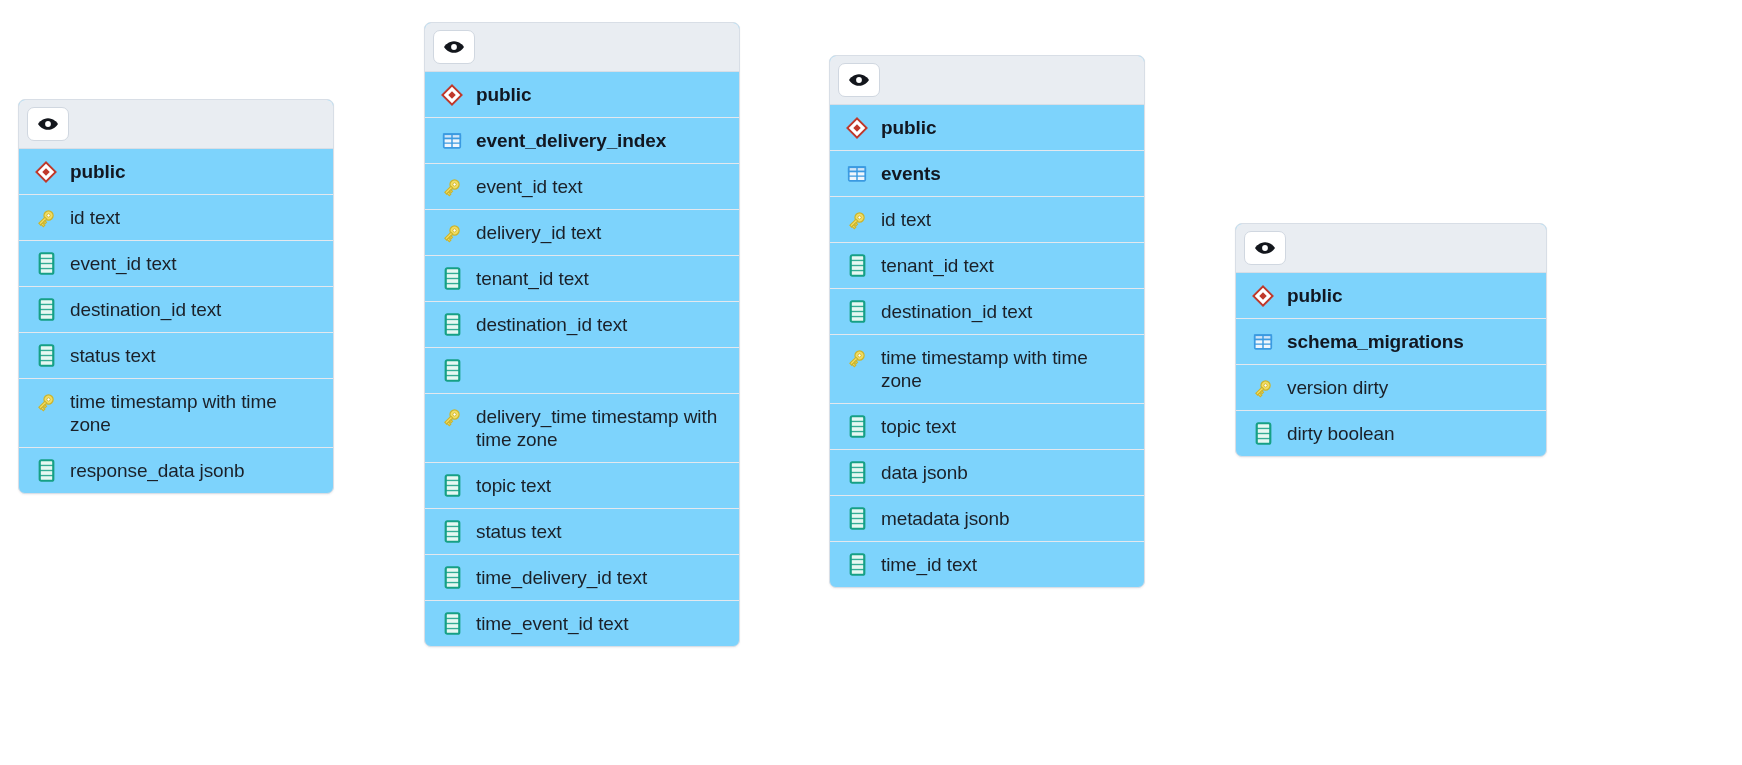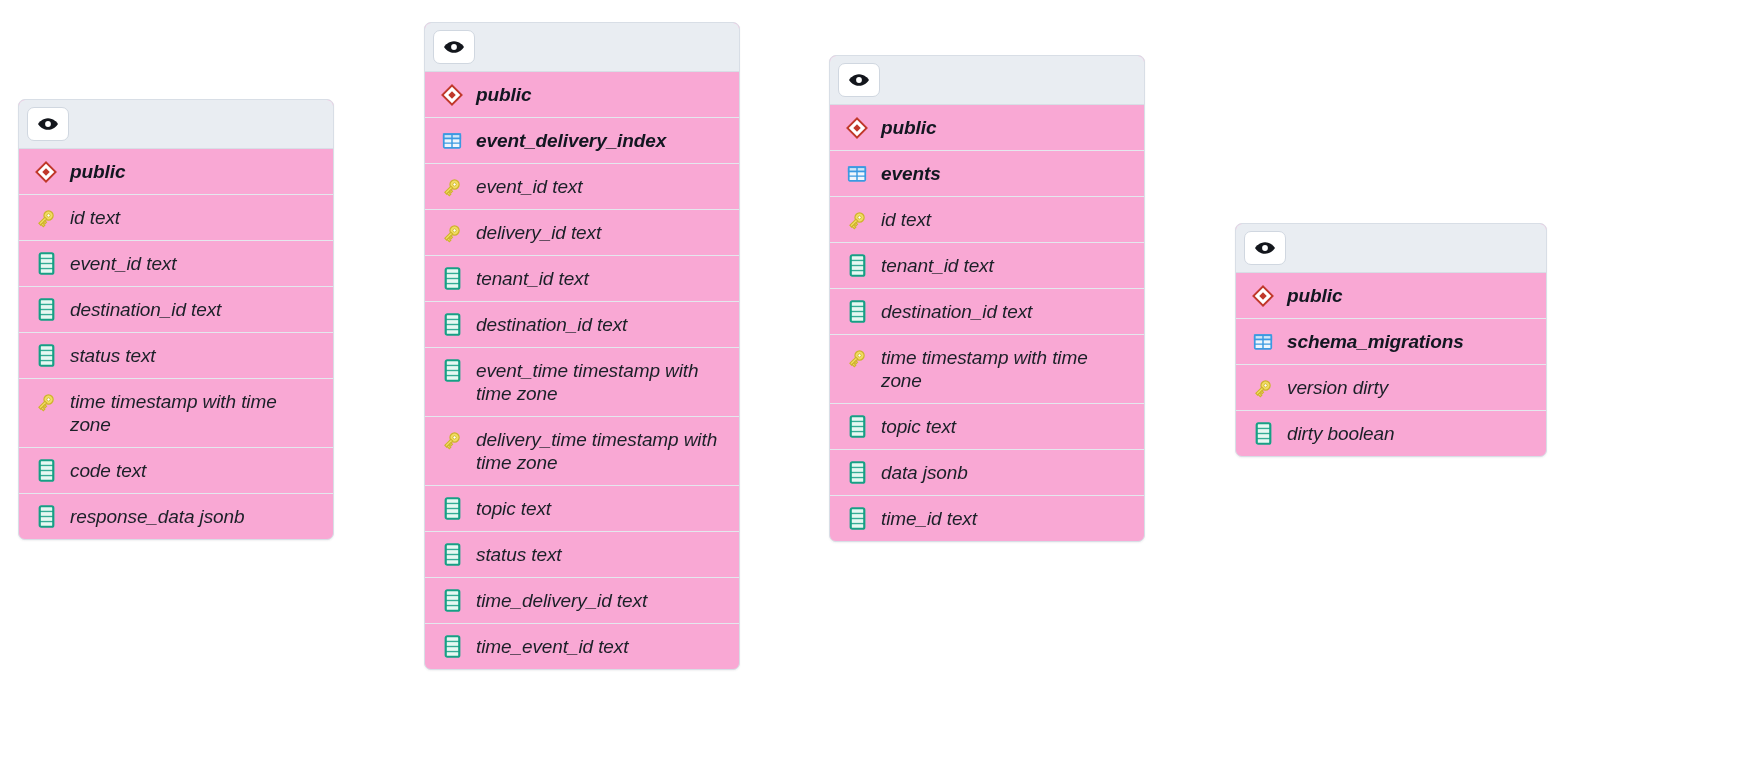--- a/index.html
+++ b/index.html
@@ -11,26 +11,25 @@
   }
   #canvas {
     position: relative;
     width: 1742px;
     height: 765px;
     overflow: hidden;
     background: #ffffff;
   }
   .table-card {
     position: absolute;
-    background: #f9a8d4;
+    background: #7dd3fc;
     border: 1px solid #d8dee6;
     border-radius: 7px;
     box-shadow: 0 1px 2px rgba(16,24,40,0.06);
     overflow: hidden;
-    font-style: italic;
   }
   .card-header {
     background: #e9edf2;
     border-bottom: 1px solid #d8dee6;
     height: 49px;
     display: flex;
     align-items: center;
     padding: 0 8px;
   }
   .eye-btn {
@@ -162,31 +161,20 @@
       </div>
       <div class="row column-row">
         <span class="ico">
           <svg width="17" height="23" viewBox="0 0 14 20" aria-hidden="true">
             <rect x="1.1" y="1.1" width="11.8" height="17.8" rx="1.4" fill="#e6f8f2" stroke="#16a085" stroke-width="1.9"></rect>
             <line x1="1.1" y1="5.6" x2="12.9" y2="5.6" stroke="#16a085" stroke-width="1.2" opacity="0.85"></line>
             <line x1="1.1" y1="10" x2="12.9" y2="10" stroke="#16a085" stroke-width="1.2" opacity="0.85"></line>
             <line x1="1.1" y1="14.4" x2="12.9" y2="14.4" stroke="#16a085" stroke-width="1.2" opacity="0.85"></line>
           </svg>
         </span>
-        <span class="lbl">code text</span>
-      </div>
-      <div class="row column-row">
-        <span class="ico">
-          <svg width="17" height="23" viewBox="0 0 14 20" aria-hidden="true">
-            <rect x="1.1" y="1.1" width="11.8" height="17.8" rx="1.4" fill="#e6f8f2" stroke="#16a085" stroke-width="1.9"></rect>
-            <line x1="1.1" y1="5.6" x2="12.9" y2="5.6" stroke="#16a085" stroke-width="1.2" opacity="0.85"></line>
-            <line x1="1.1" y1="10" x2="12.9" y2="10" stroke="#16a085" stroke-width="1.2" opacity="0.85"></line>
-            <line x1="1.1" y1="14.4" x2="12.9" y2="14.4" stroke="#16a085" stroke-width="1.2" opacity="0.85"></line>
-          </svg>
-        </span>
         <span class="lbl">response_data jsonb</span>
       </div>
     </div>
     <div class="table-card" style="left: 424px; top: 22px; width: 316px;">
       <div class="card-header">
         <div class="eye-btn">
           <svg width="24" height="24" viewBox="0 0 24 24" aria-hidden="true">
             <path d="M12 6.2C6.9 6.2 3.1 10 2 12c1.1 2 4.9 5.8 10 5.8S20.9 14 22 12c-1.1-2-4.9-5.8-10-5.8z" fill="#13161c"></path>
             <circle cx="12" cy="12" r="2.9" fill="#ffffff"></circle>
           </svg>
@@ -264,21 +252,20 @@
       </div>
       <div class="row column-row">
         <span class="ico">
           <svg width="17" height="23" viewBox="0 0 14 20" aria-hidden="true">
             <rect x="1.1" y="1.1" width="11.8" height="17.8" rx="1.4" fill="#e6f8f2" stroke="#16a085" stroke-width="1.9"></rect>
             <line x1="1.1" y1="5.6" x2="12.9" y2="5.6" stroke="#16a085" stroke-width="1.2" opacity="0.85"></line>
             <line x1="1.1" y1="10" x2="12.9" y2="10" stroke="#16a085" stroke-width="1.2" opacity="0.85"></line>
             <line x1="1.1" y1="14.4" x2="12.9" y2="14.4" stroke="#16a085" stroke-width="1.2" opacity="0.85"></line>
           </svg>
         </span>
-        <span class="lbl">event_time timestamp with time zone</span>
       </div>
       <div class="row column-row">
         <span class="ico">
           <svg width="24" height="24" viewBox="0 0 24 24" aria-hidden="true">
             <g transform="rotate(-45 12 12)">
               <circle cx="15.6" cy="12" r="4.5" fill="#f2dd63" stroke="#cdb42a" stroke-width="1.4"></circle>
               <circle cx="15.6" cy="12" r="1.6" fill="#ffffff" stroke="#cdb42a" stroke-width="0.9"></circle>
               <rect x="3.2" y="10.7" width="8.6" height="2.6" fill="#f2dd63" stroke="#cdb42a" stroke-width="1.1"></rect>
               <rect x="4.0" y="13.1" width="2.1" height="3.1" fill="#f2dd63" stroke="#cdb42a" stroke-width="1.1"></rect>
               <rect x="7.4" y="13.1" width="1.9" height="2.3" fill="#f2dd63" stroke="#cdb42a" stroke-width="1.1"></rect>
@@ -435,20 +422,31 @@
       </div>
       <div class="row column-row">
         <span class="ico">
           <svg width="17" height="23" viewBox="0 0 14 20" aria-hidden="true">
             <rect x="1.1" y="1.1" width="11.8" height="17.8" rx="1.4" fill="#e6f8f2" stroke="#16a085" stroke-width="1.9"></rect>
             <line x1="1.1" y1="5.6" x2="12.9" y2="5.6" stroke="#16a085" stroke-width="1.2" opacity="0.85"></line>
             <line x1="1.1" y1="10" x2="12.9" y2="10" stroke="#16a085" stroke-width="1.2" opacity="0.85"></line>
             <line x1="1.1" y1="14.4" x2="12.9" y2="14.4" stroke="#16a085" stroke-width="1.2" opacity="0.85"></line>
           </svg>
         </span>
+        <span class="lbl">metadata jsonb</span>
+      </div>
+      <div class="row column-row">
+        <span class="ico">
+          <svg width="17" height="23" viewBox="0 0 14 20" aria-hidden="true">
+            <rect x="1.1" y="1.1" width="11.8" height="17.8" rx="1.4" fill="#e6f8f2" stroke="#16a085" stroke-width="1.9"></rect>
+            <line x1="1.1" y1="5.6" x2="12.9" y2="5.6" stroke="#16a085" stroke-width="1.2" opacity="0.85"></line>
+            <line x1="1.1" y1="10" x2="12.9" y2="10" stroke="#16a085" stroke-width="1.2" opacity="0.85"></line>
+            <line x1="1.1" y1="14.4" x2="12.9" y2="14.4" stroke="#16a085" stroke-width="1.2" opacity="0.85"></line>
+          </svg>
+        </span>
         <span class="lbl">time_id text</span>
       </div>
     </div>
     <div class="table-card" style="left: 1235px; top: 223px; width: 312px;">
       <div class="card-header">
         <div class="eye-btn">
           <svg width="24" height="24" viewBox="0 0 24 24" aria-hidden="true">
             <path d="M12 6.2C6.9 6.2 3.1 10 2 12c1.1 2 4.9 5.8 10 5.8S20.9 14 22 12c-1.1-2-4.9-5.8-10-5.8z" fill="#13161c"></path>
             <circle cx="12" cy="12" r="2.9" fill="#ffffff"></circle>
           </svg>

